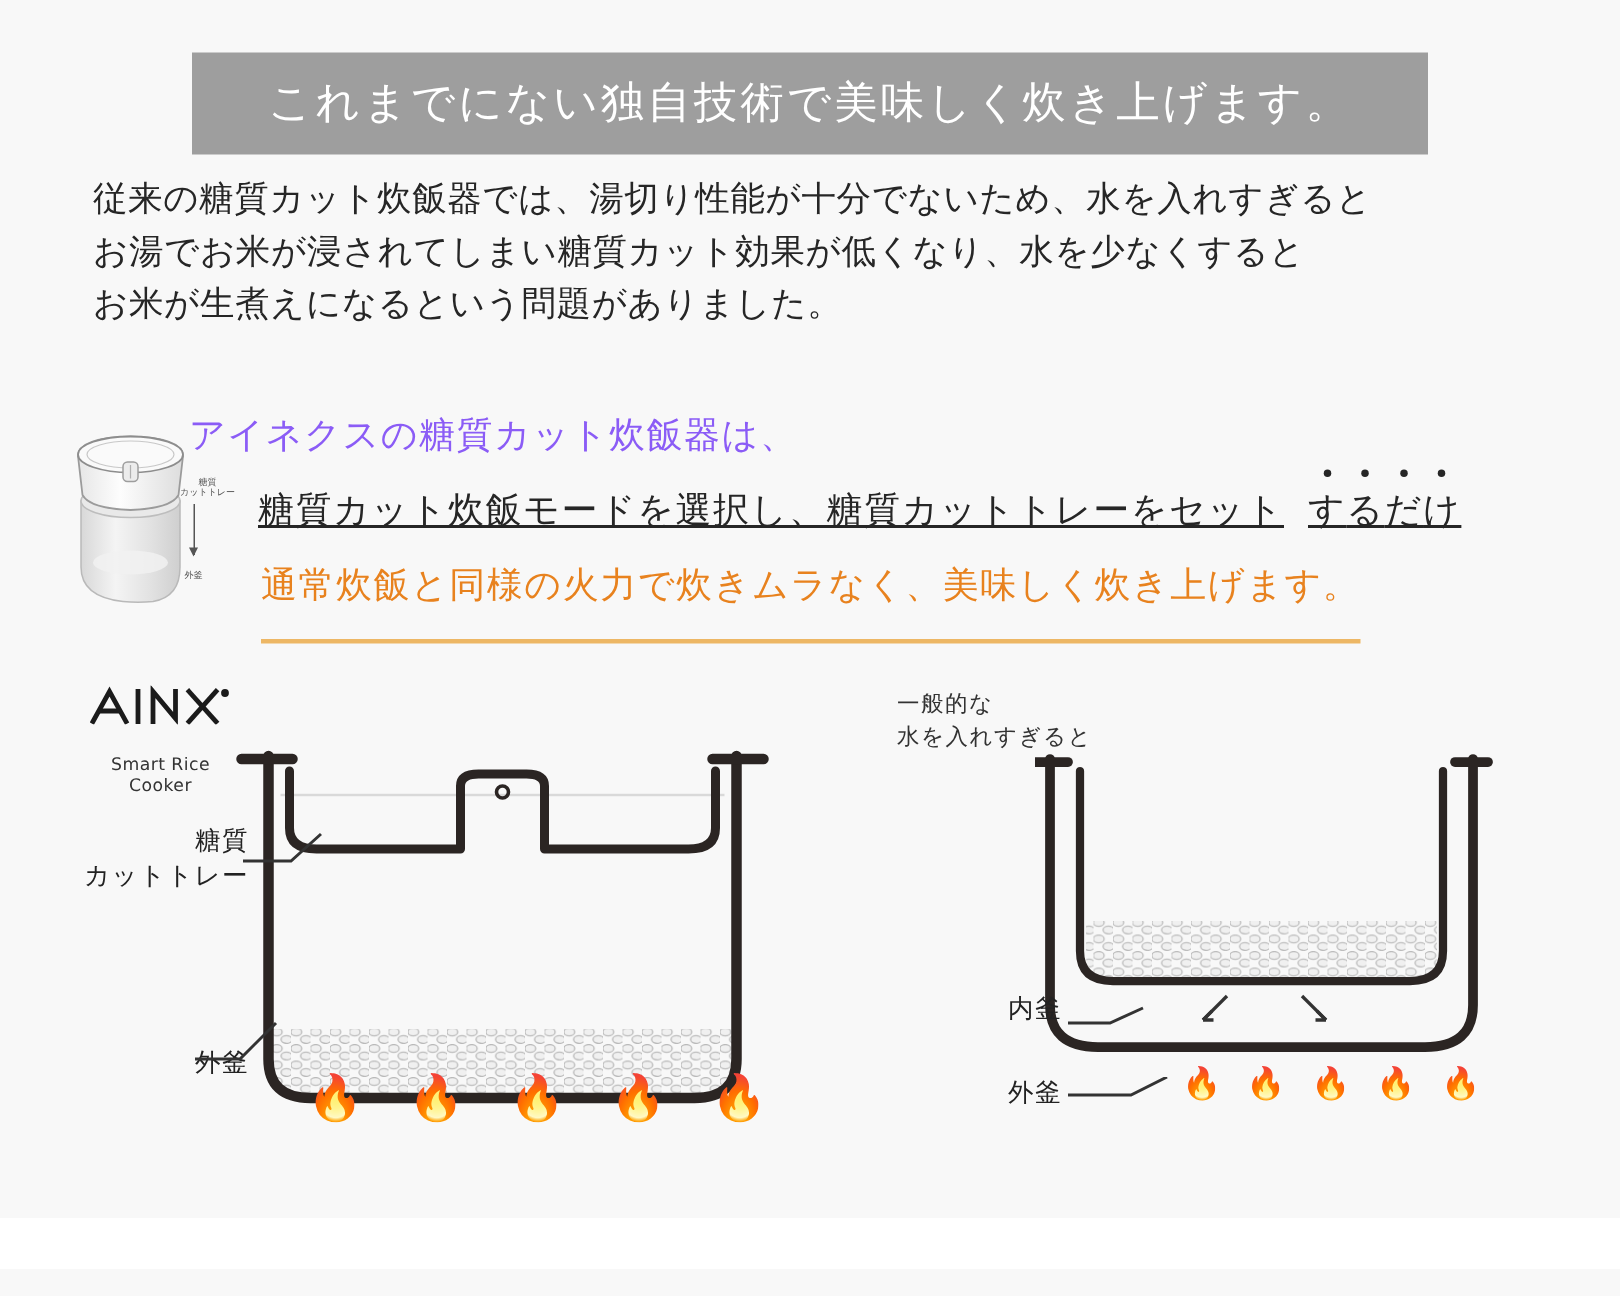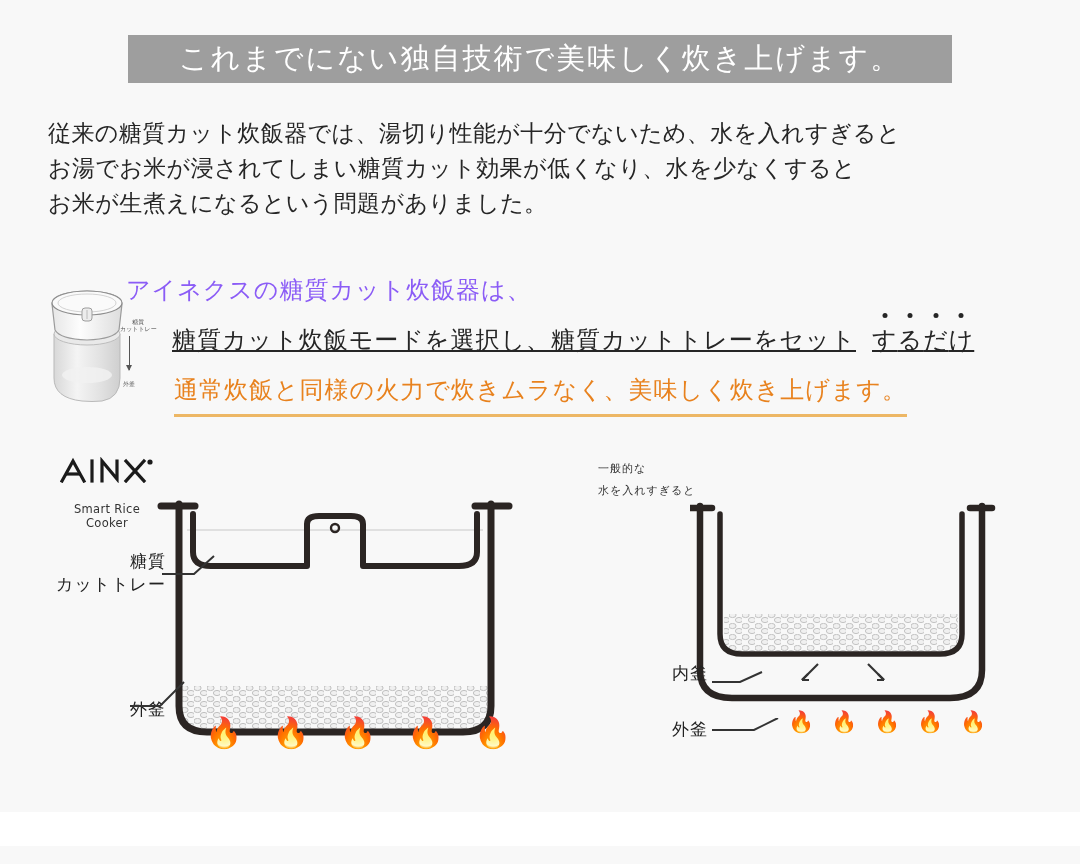--- a/index.html
+++ b/index.html
@@ -30,38 +30,38 @@
     height: 34px;
     background: #ffffff;
   }
 
   
   .banner {
     position: absolute;
     left: 128px;
     top: 35px;
     width: 824px;
-    height: 48px;
+    height: 68px;
     background: #9e9e9e;
     display: flex;
     align-items: center;
     justify-content: center;
   }
   .banner-text {
     color: #ffffff;
     font-size: 29px;
     letter-spacing: 2px;
     font-weight: 400;
     white-space: nowrap;
   }
 
   
   .intro {
     position: absolute;
-    left: 48px;
+    left: 62px;
     top: 116px;
     width: 980px;
     font-size: 23px;
     line-height: 35px;
     color: #262626;
     letter-spacing: 0.4px;
   }
   .intro div { white-space: nowrap; }
 
   
@@ -114,21 +114,21 @@
   }
   .mid-line3 {
     position: absolute;
     left: 174px;
     top: 112px;
     font-size: 24px;
     letter-spacing: 1px;
     color: #e8821e;
     white-space: nowrap;
     border-bottom: 3px solid #edb765;
-    padding-bottom: 8px;
+    padding-bottom: 20px;
   }
 
   
   .product-thumb {
     position: absolute;
     left: 44px;
     top: 282px;
     width: 122px;
     height: 124px;
   }
@@ -179,21 +179,21 @@
     color: #333;
     letter-spacing: 0.3px;
     margin-top: 15px;
     text-align: center;
     width: 94px;
   }
   .right-title {
     position: absolute;
     left: 598px;
     top: 28px;
-    font-size: 11px;
+    font-size: 15px;
     line-height: 22px;
     color: #333;
     letter-spacing: 1px;
     white-space: nowrap;
   }
 
   .callout {
     position: absolute;
     font-size: 17px;
     line-height: 23px;

